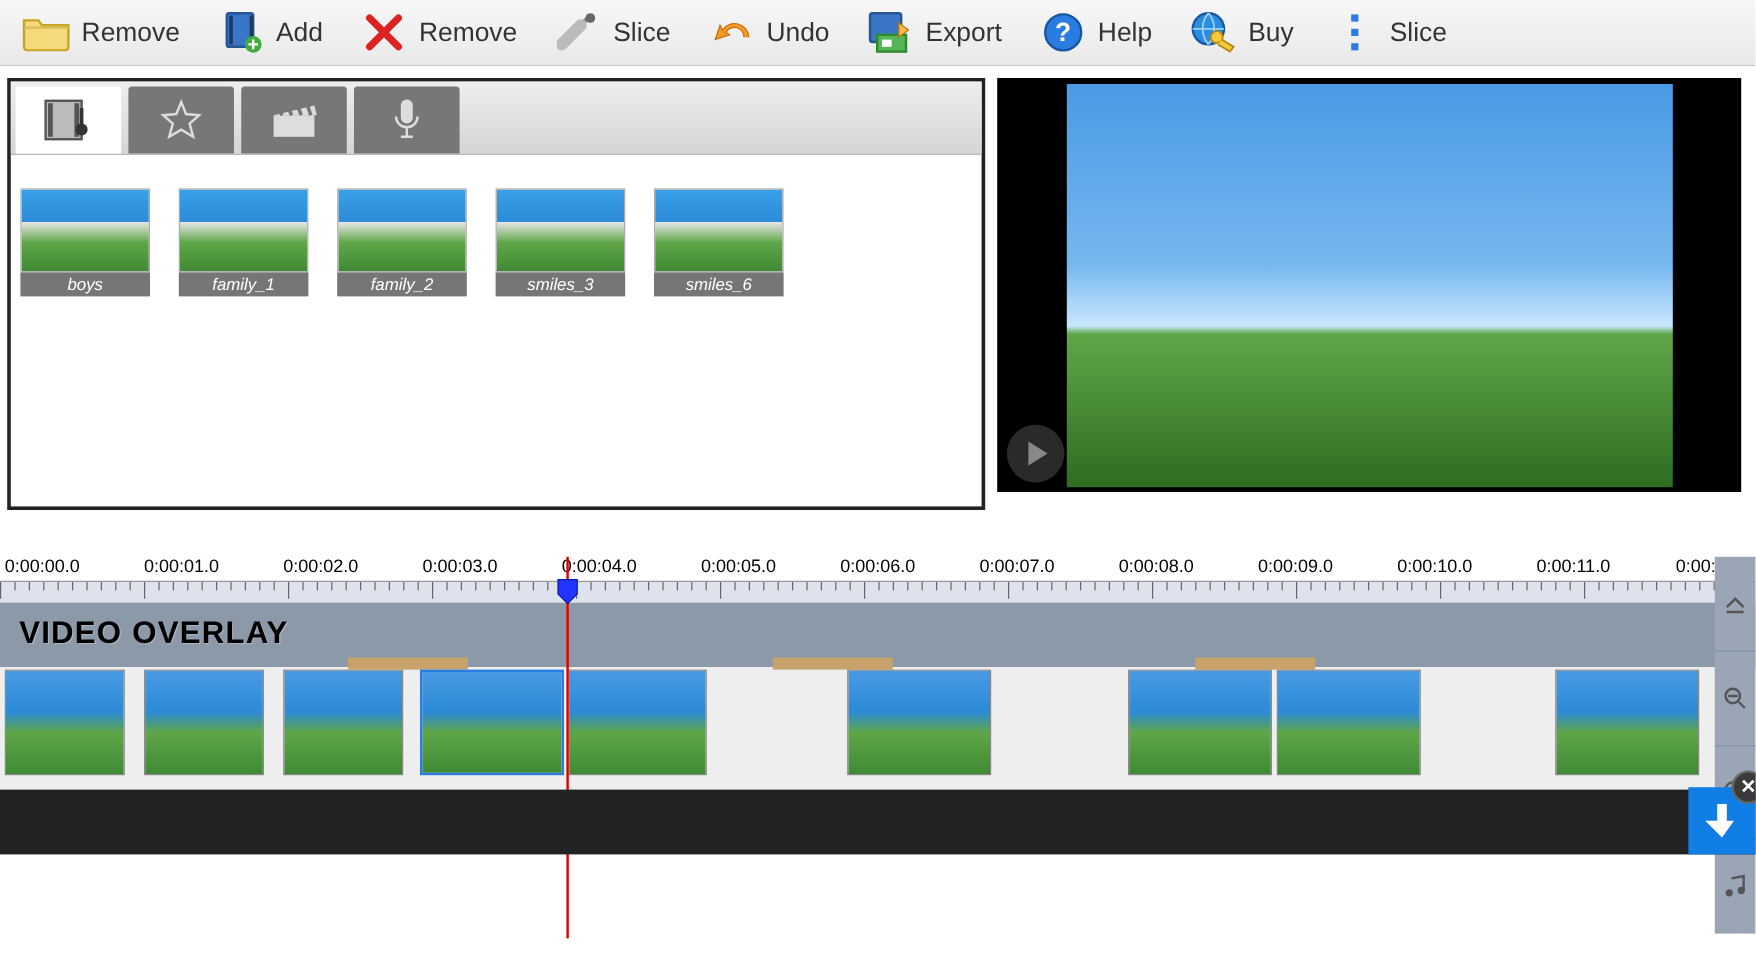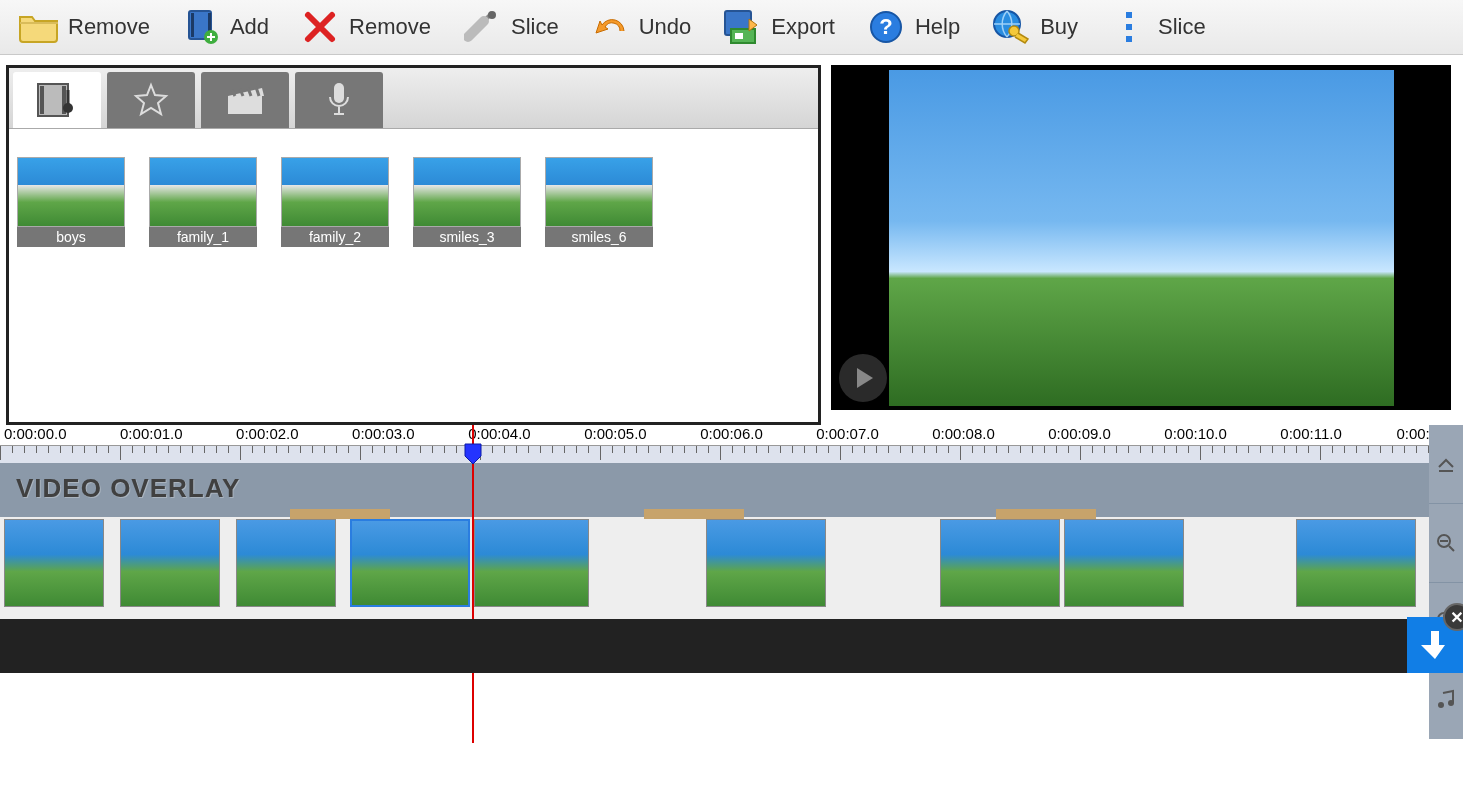--- a/index.html
+++ b/index.html
@@ -16,39 +16,39 @@
 
 .mid { display:flex; height:370px; }
 
 .lib { width:815px; border:3px solid #222; margin:10px 0 0 6px; background:#fff; display:flex; flex-direction:column; }
 .lib .tabs { display:flex; gap:6px; padding:4px 4px 0 4px; background:linear-gradient(#eee,#d5d5d5);
              border-bottom:1px solid #aaa; }
 .lib .tab { width:88px; height:56px; display:flex; align-items:center; justify-content:center;
             background:#777; border-radius:3px 3px 0 0; color:#ddd; cursor:pointer; }
 .lib .tab.active { background:#fff; color:#555; }
 .lib .grid { flex:1; padding:28px 10px 8px 8px; display:flex; flex-wrap:wrap; gap:18px 24px; align-content:flex-start; overflow:hidden; }
-.clip { width:108px; display:flex; flex-direction:column; }
+.clip { width:108px; display:flex; flex-direction:column;font-style:italic; }
 .clip .thumb { width:108px; height:70px; background:linear-gradient(#38a1e8 0%,#2c8ad6 40%,#e6e6e6 40%,#5fa648 65%,#3f8a34 100%); border:1px solid #aaa; }
 .clip .lbl { background:#767676; color:#fff; font-size:14px; text-align:center; padding:2px 0; }
 
 .prev { width:620px; height:345px; margin:10px 0 0 10px; background:#000; position:relative; display:flex; align-items:center; justify-content:center; }
 .prev .frame { width:505px; height:336px; background:linear-gradient(#4a9ae4 0%,#76b8f0 45%,#c9e7ff 60%,#5fa648 62%,#2e6c22 100%); }
 .prev .play { position:absolute; left:8px; bottom:8px; width:48px; height:48px; border-radius:50%;
               background:#2a2a2a; display:flex; align-items:center; justify-content:center; }
 .prev .play::after { content:""; border-left:16px solid #888; border-top:10px solid transparent;
                      border-bottom:10px solid transparent; margin-left:4px; }
 
 
 .timeline { position:relative; font-size:16px; color:#000; }
-.ruler { height:20px; display:flex; background:#fff; padding:0 4px; }
+.ruler { height:20px; display:flex; background:#fff; padding:0 4px;margin-top:39px; }
 .ruler span { flex:1; font-size:15px; }
 .ticks { height:18px; background:#dde2ed; border-top:1px solid #999; position:relative; }
 .ticks .t { position:absolute; top:0; height:10px; border-left:1px solid #666; }
 .track-label { height:54px; background:#8b99a9; padding:10px 16px; font-size:26px; font-weight:bold;
-               color:#404040; text-shadow:1px 1px 0 #aab4bf; letter-spacing:1px; }
+               color:#000000; text-shadow:1px 1px 0 #aab4bf; letter-spacing:1px; }
 .track { height:92px; background:#eee; position:relative; }
 .track .seg { position:absolute; top:2px; height:88px; background:linear-gradient(#4a9ae4 0%,#2c8ad6 40%,#5fa648 60%,#3f8a34 100%); border:1px solid #888; }
 .track .bar { position:absolute; top:-8px; height:10px; background:#c7a36b; }
 .audio-track { height:10px; background:#eee; }
 .playhead { position:absolute; top:0; width:2px; background:#d00; height:318px; left:472px; pointer-events:none;}
 .playhandle { position:absolute; top:18px; left:464px; width:18px; height:22px; pointer-events:none;}
 .playhandle svg{display:block;}
 
 
 .side-btns { position:absolute; right:0; top:0; width:34px; height:314px; background:#9aa6b5; display:flex; flex-direction:column; }

